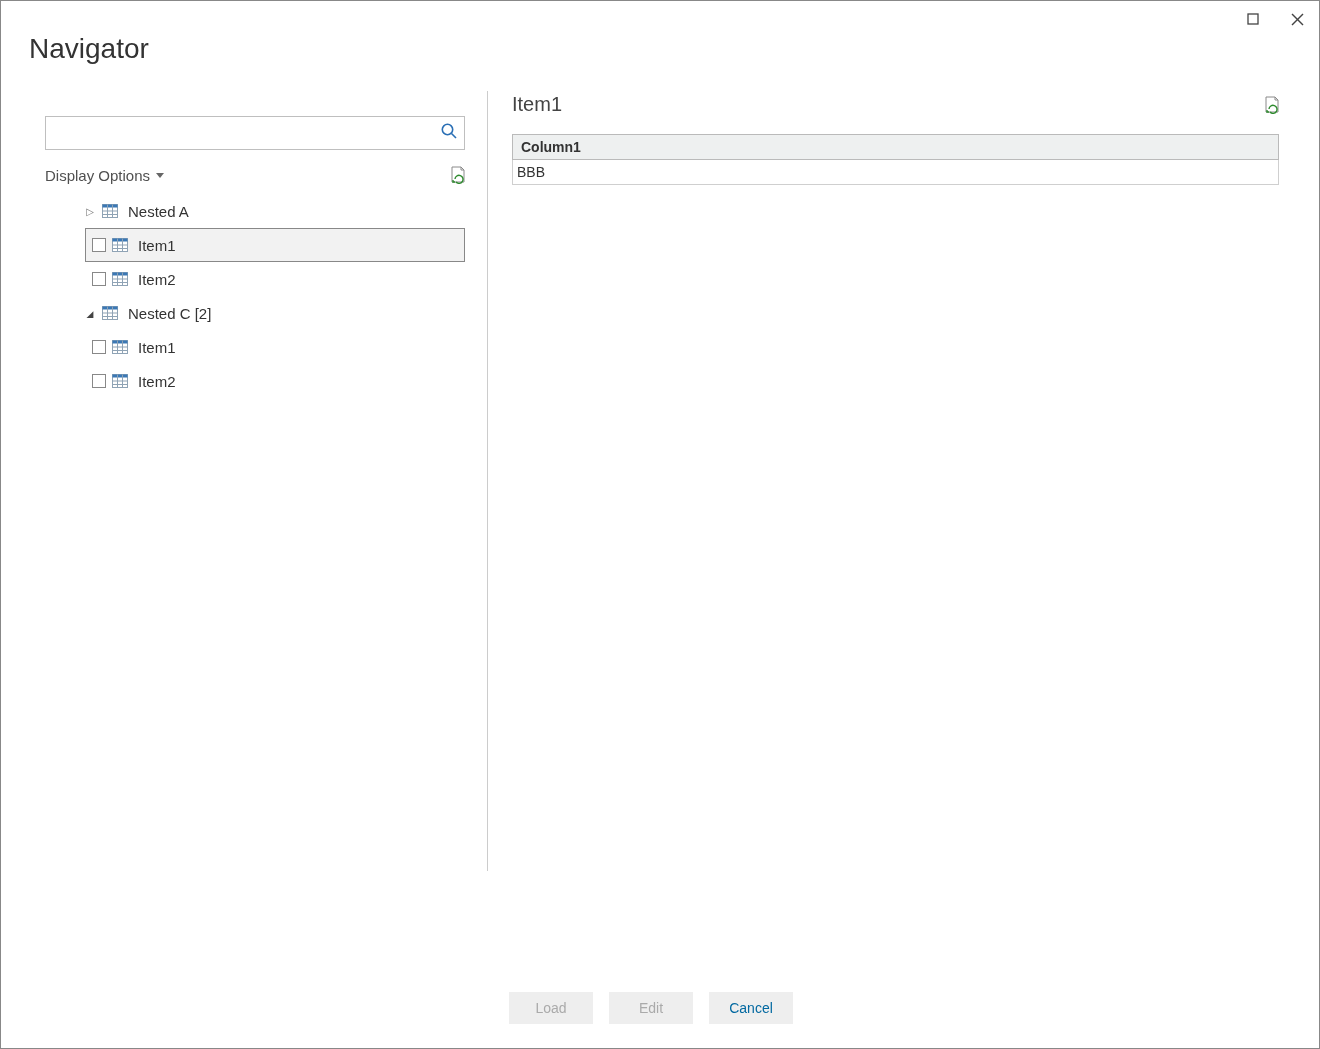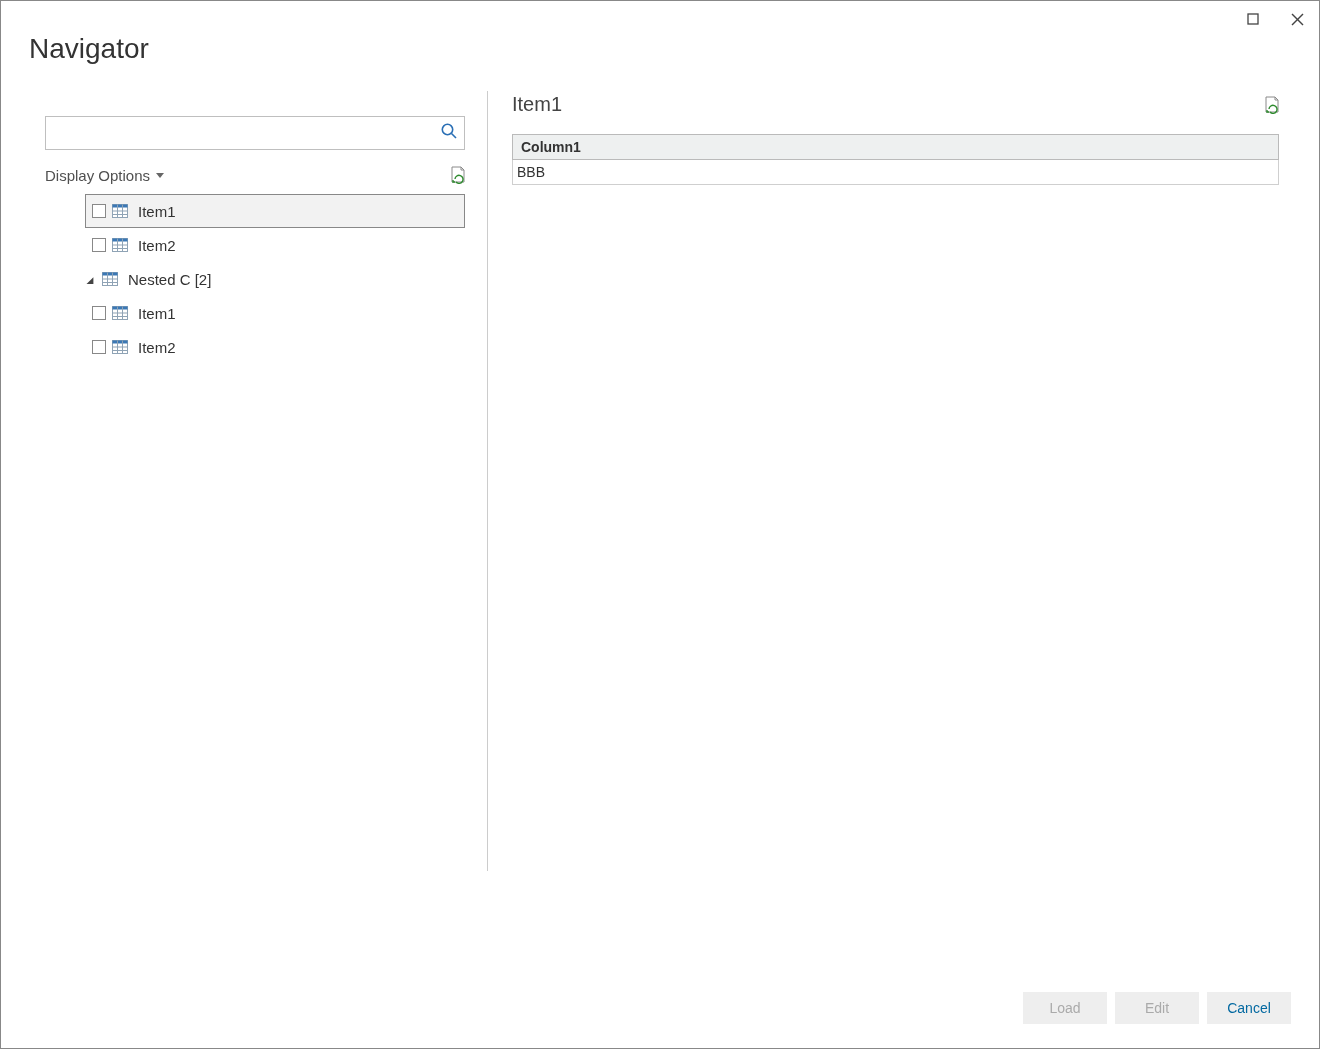--- a/index.html
+++ b/index.html
@@ -36,21 +36,21 @@
   .indent-3 { margin-left:40px; padding-left:6px;}
   .node-label { padding-left:4px; }
   .page-refresh { display:inline-flex; align-items:center; }
 
   .preview-title-row { display:flex; align-items:center; justify-content:space-between; margin-top:2px;}
   .preview-title { font-size:20px; font-weight:400; color:#444; }
   .preview-table { margin-top:18px; border-collapse:collapse; }
   .preview-table th { background:#eef0f0; border:1px solid #bababa; text-align:left; font-weight:600; font-size:14px; padding:4px 60px 4px 8px; }
   .preview-table td { border:1px solid #cfcfcf; font-size:14px; padding:4px 60px 4px 4px; }
 
-  .footer { display:flex; justify-content:flex-end; gap:8px; padding:12px 28px 24px 10px; }
+  .footer { display:flex; justify-content:center; gap:16px; padding:12px 28px 24px 10px; }
   .btn { min-width:84px; height:32px; border:none; background:#eee; font-size:14px; color:#333; }
   .btn.disabled { color:#aaa; }
   .btn.cancel { color:#0369a1; }
 </style>
 </head>
 <body>
 
 <div class="window">
 
   <div class="titlebar">
@@ -95,20 +95,34 @@
             <path d="M12 1 v3 h3" fill="none" stroke="#8a8a8a" stroke-width="1"></path>
             <path d="M6 13 a4 4 0 1 1 1 3" fill="none" stroke="#2e8b2e" stroke-width="1.4"></path>
             <path d="M6 16 l-2 0 l0 -2" fill="none" stroke="#2e8b2e" stroke-width="1.4"></path>
           </svg>
         </span>
       </div>
 
       <div class="tree">
 
 
+        <div class="node-row indent-2">
+          <span class="expander collapsed"></span>
+          <span class="table-icon">
+            <svg width="16" height="14" viewBox="0 0 16 14">
+                <rect x="0.5" y="0.5" width="15" height="13" fill="#fff" stroke="#8fa3b5"></rect>
+                <rect x="0.5" y="0.5" width="15" height="3" fill="#3b78b5"></rect>
+                <line x1="5.5" y1="0.5" x2="5.5" y2="13.5" stroke="#8fa3b5"></line>
+                <line x1="10.5" y1="0.5" x2="10.5" y2="13.5" stroke="#8fa3b5"></line>
+                <line x1="0.5" y1="7" x2="15.5" y2="7" stroke="#8fa3b5"></line>
+                <line x1="0.5" y1="10.5" x2="15.5" y2="10.5" stroke="#8fa3b5"></line>
+              </svg>
+          </span>
+          <span class="node-label">Nested A</span>
+        </div>
 
 
         <div class="node-row indent-3 selected">
           <span class="checkbox"></span>
           <span class="table-icon">
             <svg width="16" height="14" viewBox="0 0 16 14">
                 <rect x="0.5" y="0.5" width="15" height="13" fill="#fff" stroke="#8fa3b5"></rect>
                 <rect x="0.5" y="0.5" width="15" height="3" fill="#3b78b5"></rect>
                 <line x1="5.5" y1="0.5" x2="5.5" y2="13.5" stroke="#8fa3b5"></line>
                 <line x1="10.5" y1="0.5" x2="10.5" y2="13.5" stroke="#8fa3b5"></line>

